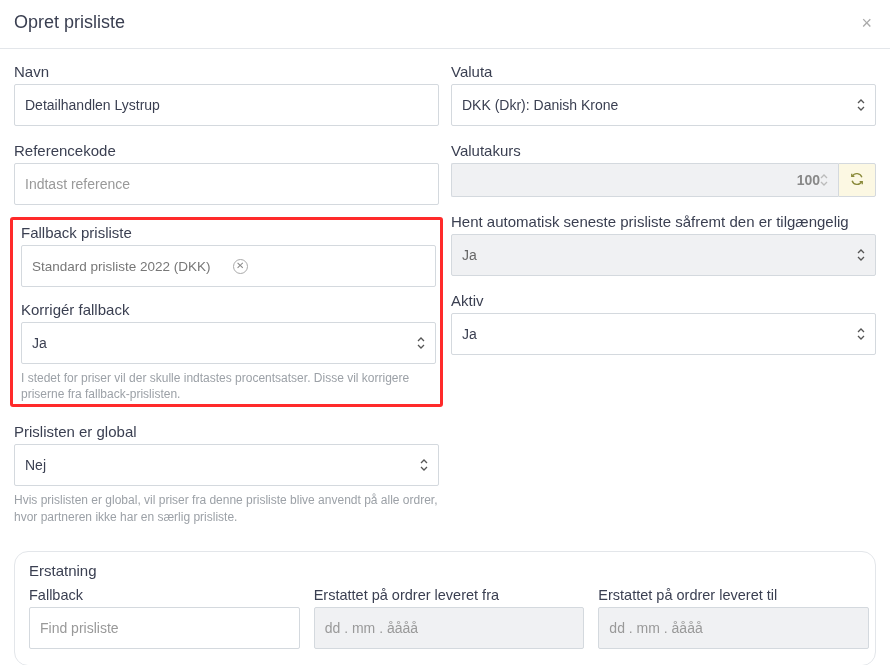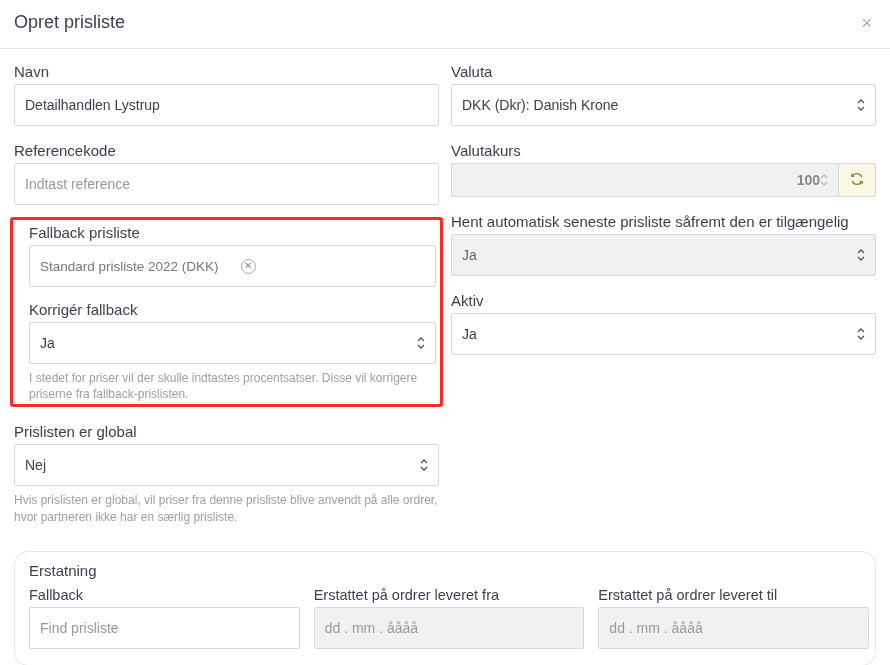--- a/index.html
+++ b/index.html
@@ -83,21 +83,21 @@
   .hint {
     font-size: 12px;
     color: #9ca1a7;
     margin-top: 6px;
     line-height: 1.35;
   }
   .highlight-block {
     border: 3px solid var(--highlight-red);
     border-radius: 3px;
     margin: -4px -4px 16px -4px;
-    padding: 4px 4px 2px 16px;
+    padding: 4px 4px 2px 8px;
   }
   .highlight-block .field { margin-bottom: 14px; }
   .highlight-block .field:last-of-type { margin-bottom: 0; }
 
   .spin-group { display:flex; width:100%; }
   .spin-input {
     flex:1 1 auto;
     display:flex; align-items:center; justify-content:flex-end;
     height:34px;
     border:1px solid var(--border);

